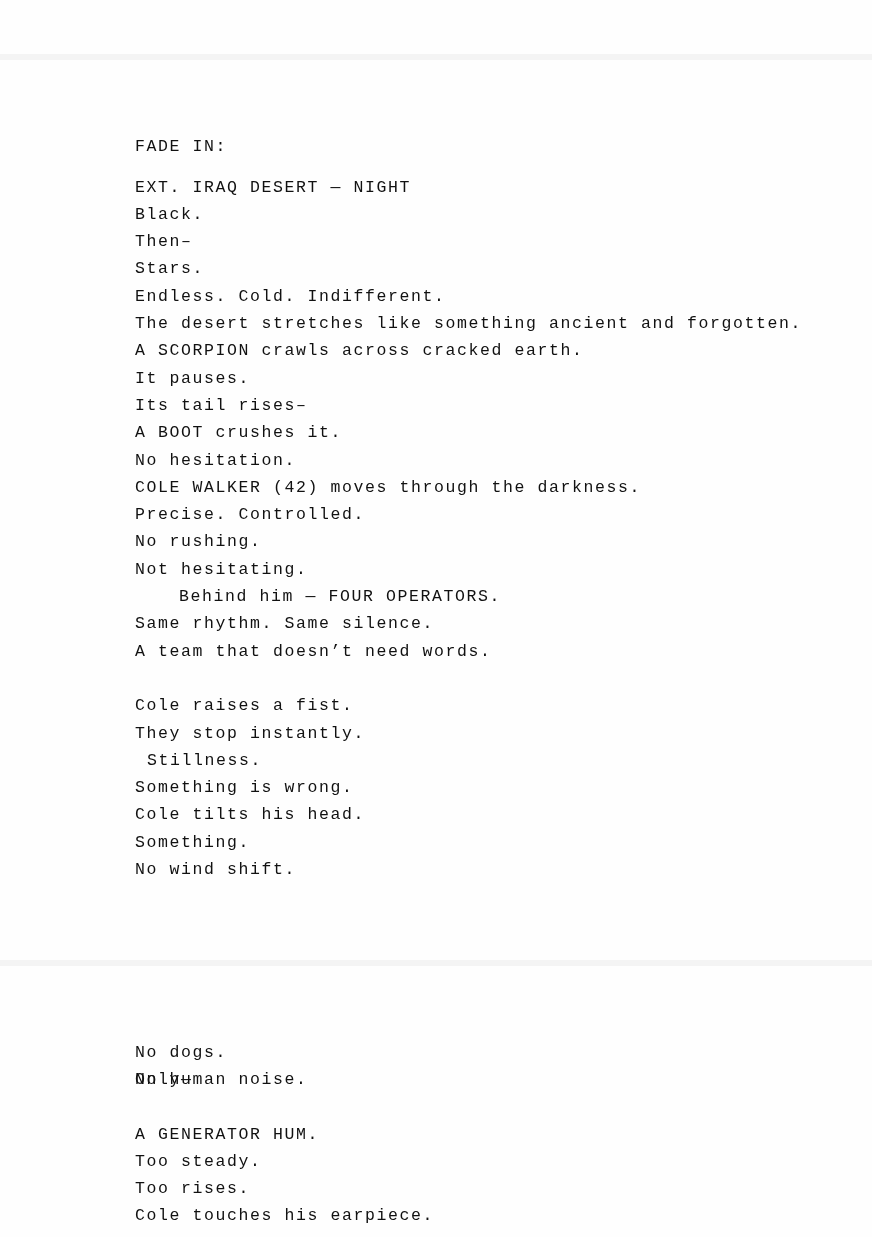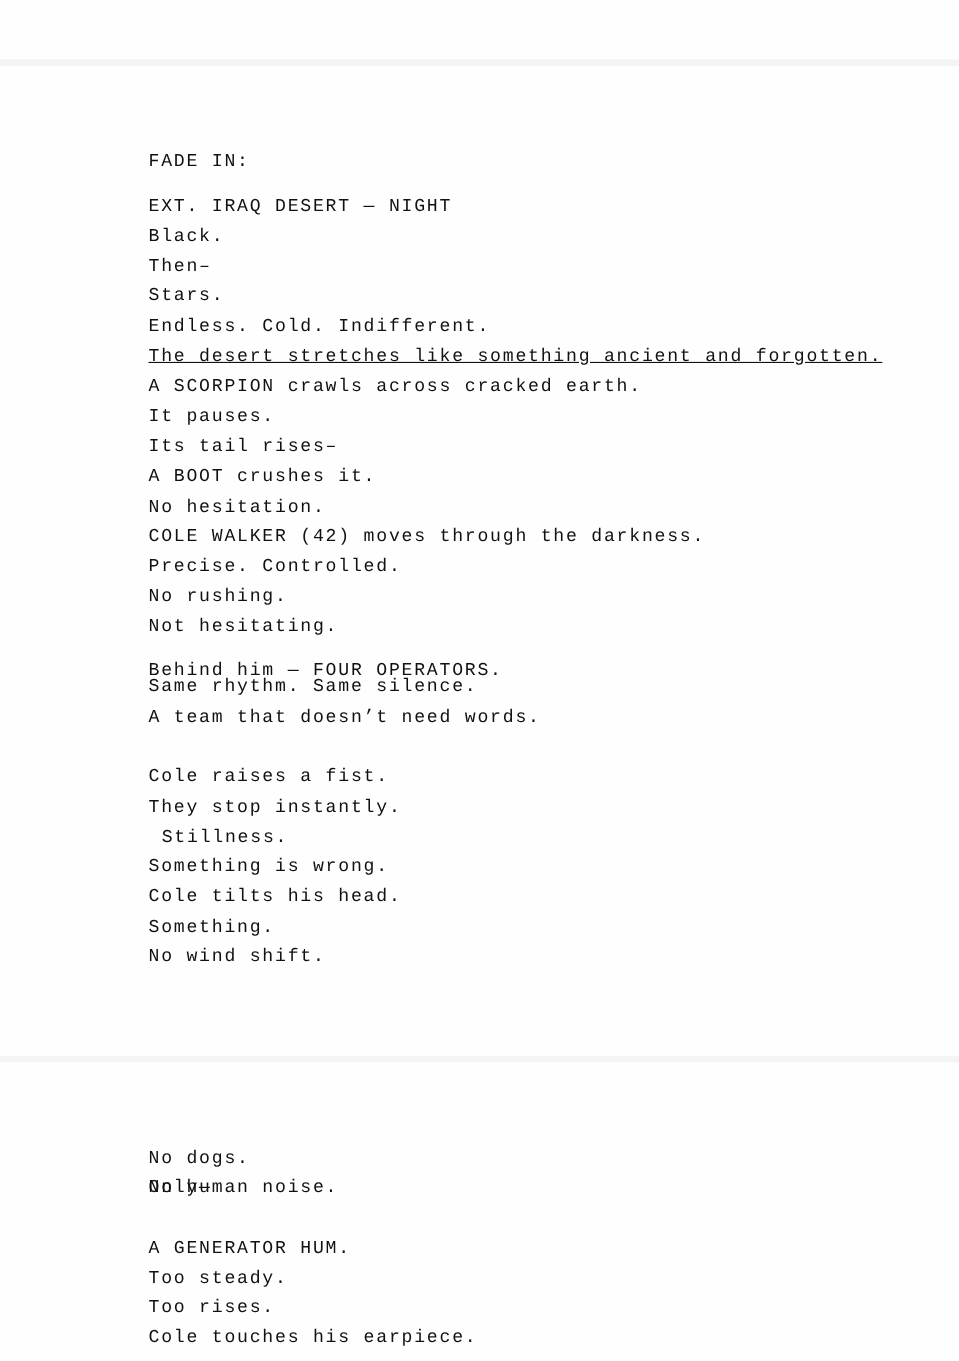--- a/index.html
+++ b/index.html
@@ -46,31 +46,31 @@
 <div class="page-gap" style="top:960px;"></div>
 <div class="page" id="page2" style="top:966px;height:271px;"></div>
 
 <div id="lines-container">
     <div class="line" style="top: 137px;">FADE IN:</div>
     <div class="line" style="top: 178px;">EXT. IRAQ DESERT — NIGHT</div>
     <div class="line" style="top: 205px;">Black.</div>
     <div class="line" style="top: 232px;">Then–</div>
     <div class="line" style="top: 259px;">Stars.</div>
     <div class="line" style="top: 287px;">Endless. Cold. Indifferent.</div>
-    <div class="line" style="top: 314px; text-decoration: underline;">The desert stretches like something ancient and forgotten.</div>
+    <div class="line" style="top: 314px;">The desert stretches like something ancient and forgotten.</div>
     <div class="line" style="top: 341px;">A SCORPION crawls across cracked earth.</div>
     <div class="line" style="top: 369px;">It pauses.</div>
     <div class="line" style="top: 396px;">Its tail rises–</div>
     <div class="line" style="top: 423px;">A BOOT crushes it.</div>
     <div class="line" style="top: 451px;">No hesitation.</div>
     <div class="line" style="top: 478px;">COLE WALKER (42) moves through the darkness.</div>
     <div class="line" style="top: 505px;">Precise. Controlled.</div>
     <div class="line" style="top: 532px;">No rushing.</div>
     <div class="line" style="top: 560px;">Not hesitating.</div>
-    <div class="line" style="top: 600px;">Behind him — FOUR OPERATORS.</div>
+    <div class="line" style="top: 587px; margin-left: 44px;">Behind him — FOUR OPERATORS.</div>
     <div class="line" style="top: 614px;">Same rhythm. Same silence.</div>
     <div class="line" style="top: 642px;">A team that doesn’t need words.</div>
     <div class="line" style="top: 696px;">Cole raises a fist.</div>
     <div class="line" style="top: 724px;">They stop instantly.</div>
     <div class="line" style="top: 751px; margin-left: 12px;">Stillness.</div>
     <div class="line" style="top: 778px;">Something is wrong.</div>
     <div class="line" style="top: 805px;">Cole tilts his head.</div>
     <div class="line" style="top: 833px;">Something.</div>
     <div class="line" style="top: 860px;">No wind shift.</div>
     <div class="line" style="top: 1043px;">No dogs.</div>

